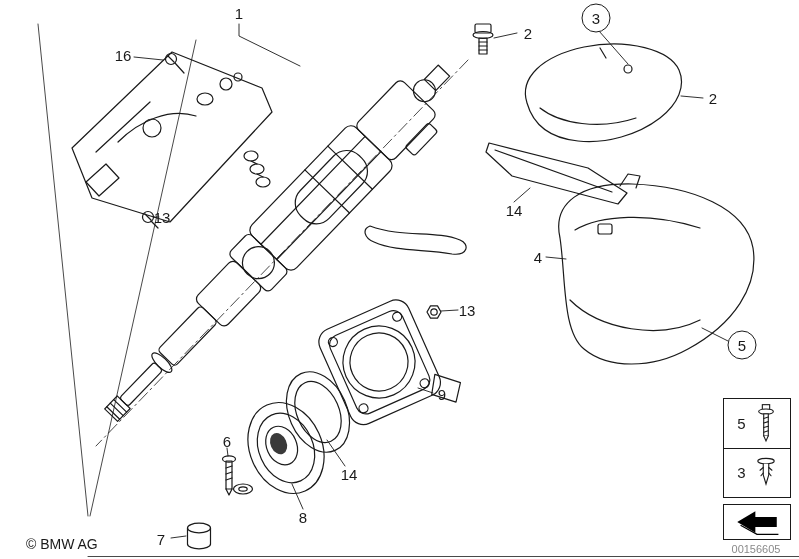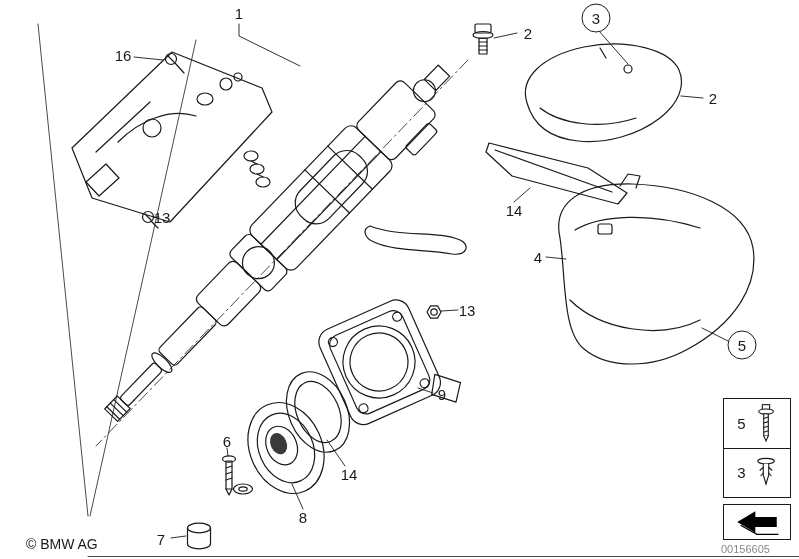--- a/index.html
+++ b/index.html
@@ -22,21 +22,21 @@
     border:1.3px solid #1a1a1a;display:flex;flex-direction:column;background:#fff;
   }
   .legend-cell{flex:1;display:flex;align-items:center;justify-content:space-evenly;padding:2px 4px;cursor:pointer;}
   .legend-cell + .legend-cell{border-top:1.3px solid #1a1a1a;}
   .legend-num{font-size:15px;}
   .arrow-box{
     position:absolute;left:723px;top:504px;width:66px;height:34px;
     border:1.3px solid #1a1a1a;display:flex;align-items:center;justify-content:center;background:#fff;
   }
   .copyright{position:absolute;left:26px;top:536px;font-size:14px;color:#1a1a1a;}
-  .doc-number{position:absolute;left:721px;top:543px;width:70px;font-size:11px;color:#8a8a8a;}
+  .doc-number{position:absolute;left:721px;top:543px;width:70px;text-align:center;font-size:11px;color:#8a8a8a;}
 </style>
 </head>
 <body>
 
 <div class="stage">
 
   <svg class="art" width="799" height="559" viewBox="0 0 799 559">
     <g fill="none" stroke="#1a1a1a" stroke-width="1.2" stroke-linejoin="round" stroke-linecap="round">
 
       <g stroke-width="0.8">

